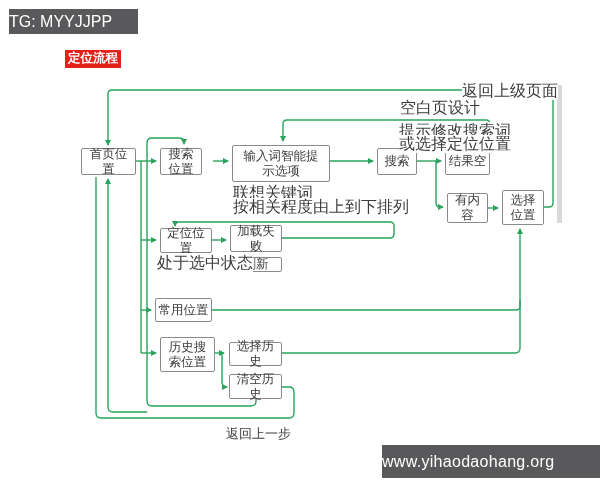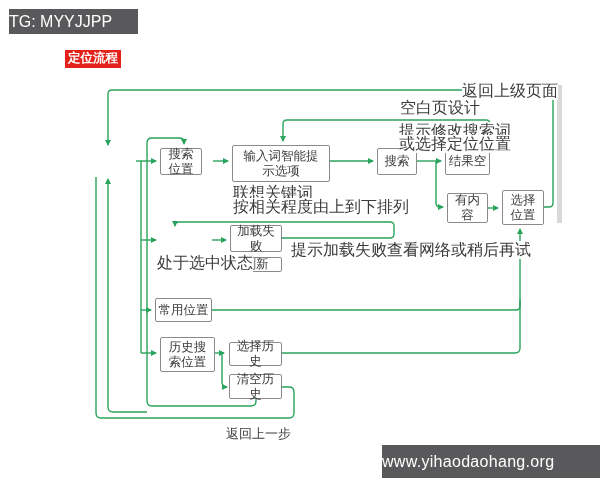--- a/index.html
+++ b/index.html
@@ -85,40 +85,41 @@
       <path d="M282,238 H390 Q394,238 394,234 V226 Q394,222 390,222 H180 Q175,222 175,225 V226" marker-end="url(#ah)"></path>
 
       <path d="M215,353 H224" marker-end="url(#ah)"></path>
 
       <path d="M222,353 V382 Q222,387 227,387" marker-end="url(#ah)"></path>
     </g>
   </svg>
 
   <div id="sidebar-track"></div>
 
+  <div class="node" style="left:81px;top:148px;width:55px;height:27px;">首页位置</div>
   <div class="node" style="left:160px;top:148px;width:42px;height:27px;">搜索位置</div>
   <div class="node" style="left:232px;top:145px;width:98px;height:37px;padding:1px 7px;">输入词智能提示选项</div>
   <div class="node" style="left:377px;top:148px;width:40px;height:27px;">搜索</div>
   <div class="node" style="left:445px;top:148px;width:45px;height:27px;">结果空</div>
   <div class="node" style="left:447px;top:193px;width:41px;height:30px;">有内容</div>
   <div class="node" style="left:502px;top:190px;width:42px;height:35px;">选择位置</div>
+  <div class="node" style="left:160px;top:228px;width:52px;height:25px;">定位位置</div>
   <div class="node" style="left:230px;top:225px;width:52px;height:27px;">加载失败</div>
   <div class="node" style="left:230px;top:257px;width:52px;height:15px;">刷新</div>
   <div class="node" style="left:155px;top:298px;width:57px;height:24px;">常用位置</div>
   <div class="node" style="left:160px;top:337px;width:55px;height:35px;">历史搜索位置</div>
   <div class="node" style="left:229px;top:342px;width:53px;height:24px;">选择历史</div>
   <div class="node" style="left:229px;top:374px;width:53px;height:25px;">清空历史</div>
 
   <div class="ann" style="left:462px;top:82px;">返回上级页面</div>
   <div class="ann" style="left:400px;top:99px;">空白页设计</div>
   <div class="ann" style="left:399px;top:122px;">提示修改搜索词</div>
   <div class="ann" style="left:399px;top:135px;">或选择定位位置</div>
   <div class="ann" style="left:233px;top:184px;">联想关键词</div>
   <div class="ann" style="left:233px;top:198px;">按相关程度由上到下排列</div>
   <div class="ann" style="left:157px;top:254px;">处于选中状态</div>
-  <div class="ann" style="left:291px;top:241px;">提示加载失败查看网络或稍后再试</div>
   <div class="ann" style="left:226px;top:427px;font-size:13px;">返回上一步</div>
 
   <div id="footer-banner" class="banner">
     <span>www.yihaodaohang.org</span>
   </div>
 
 </div>
 
 </body></html>

